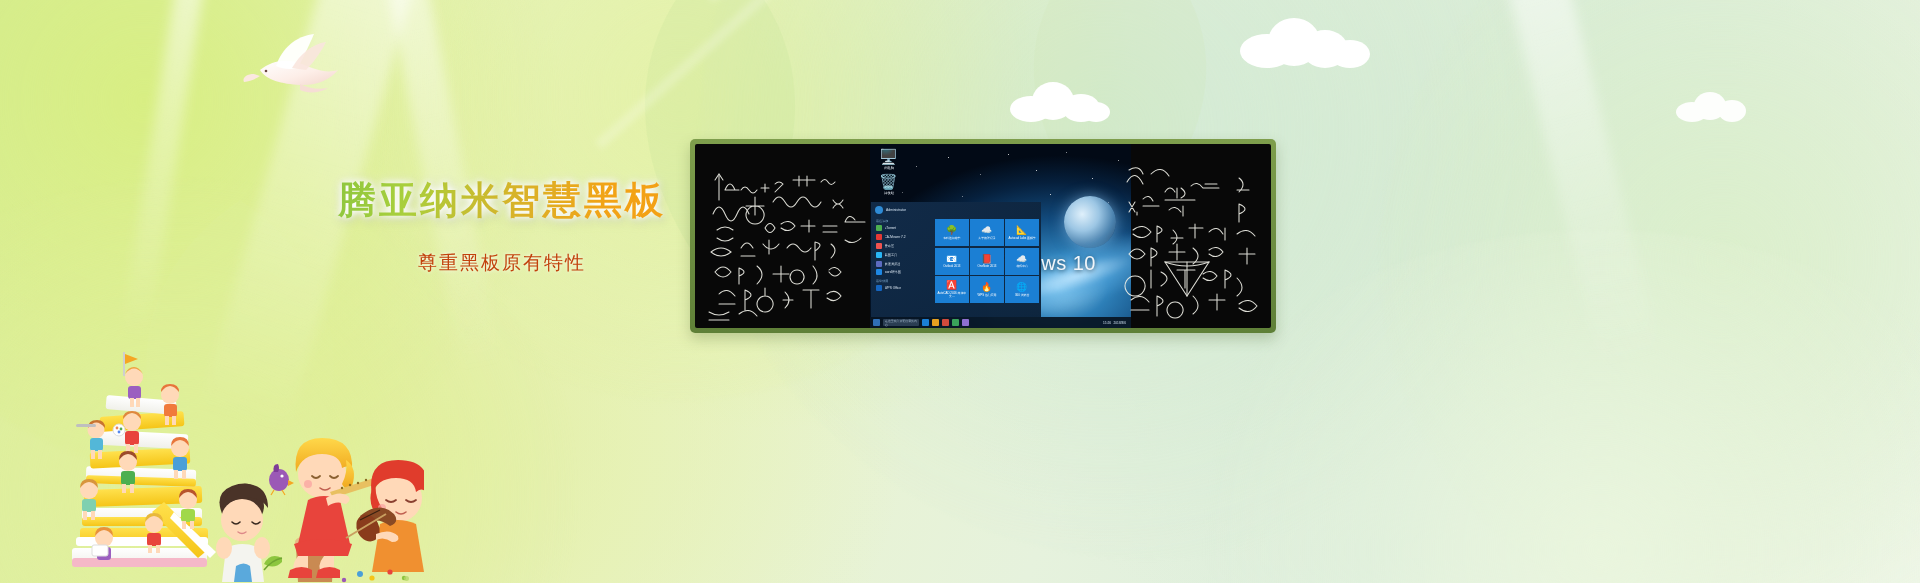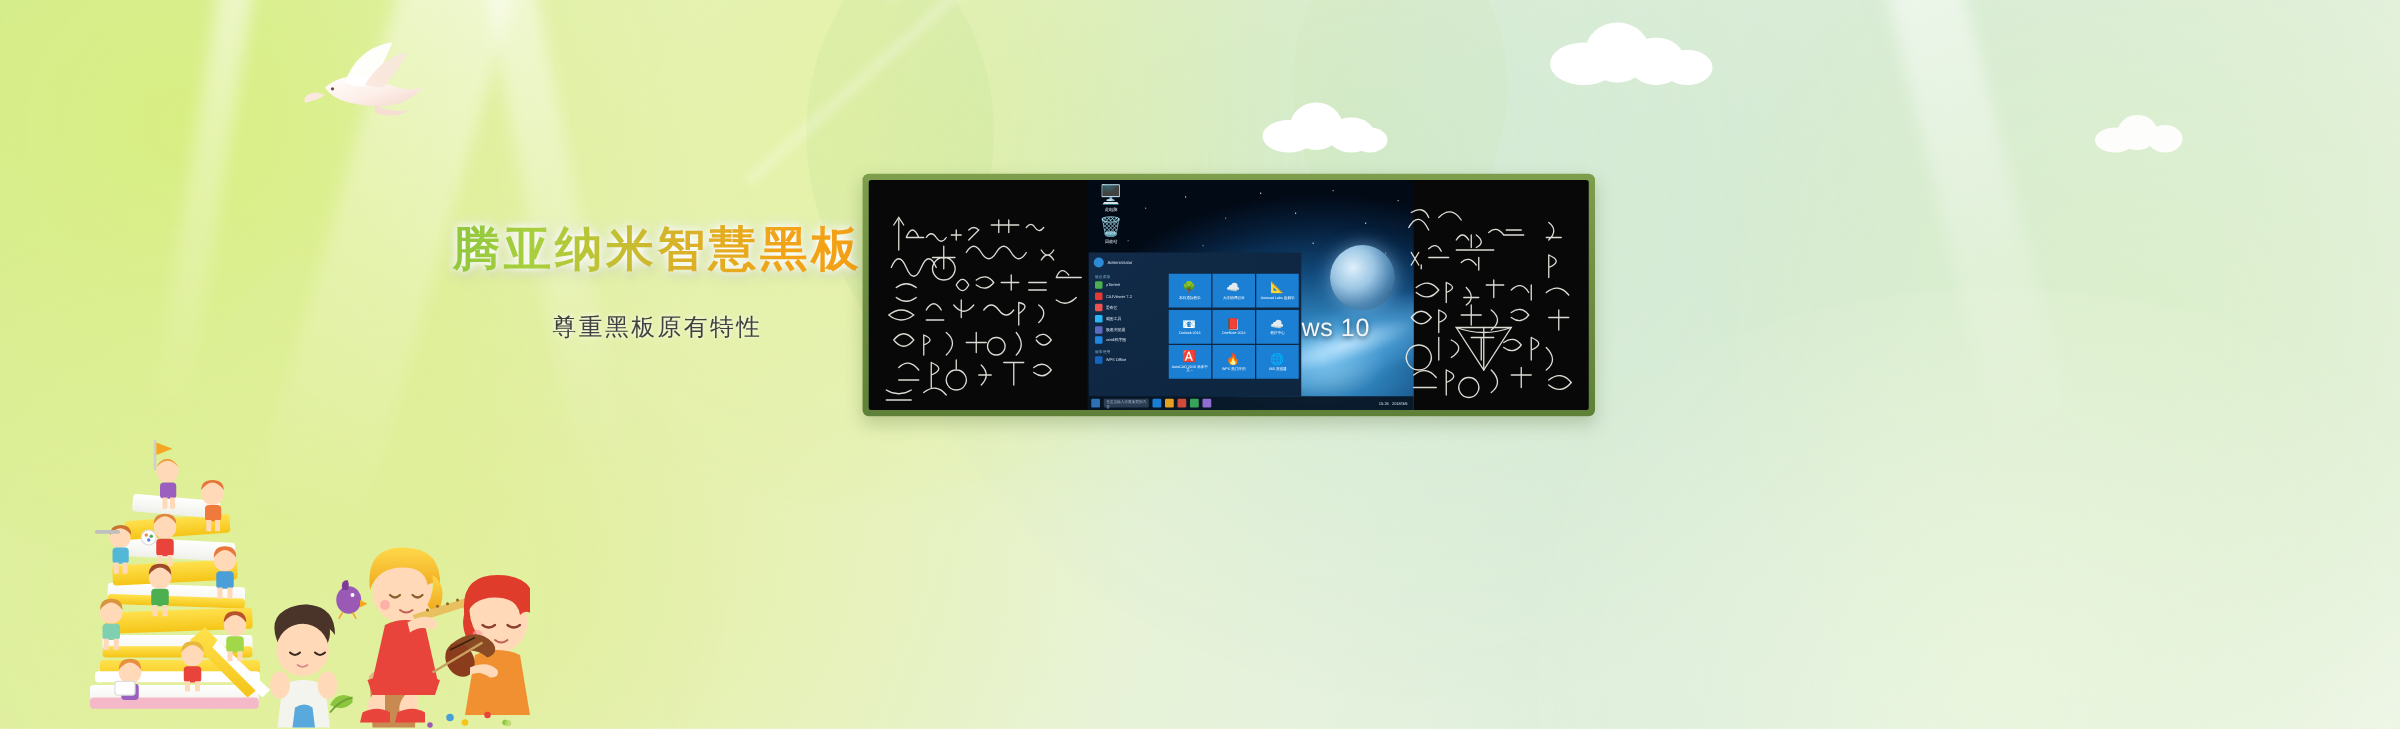--- a/index.html
+++ b/index.html
@@ -50,32 +50,32 @@
   .cloud { position:absolute; }
   .cloud .lump { position:absolute; background:#fff; border-radius:50%; }
   .cloud.c1 { left:1240px; top:18px; width:130px; height:52px; }
   .cloud.c2 { left:1010px; top:82px; width:100px; height:42px; }
   .cloud.c3 { left:1676px; top:92px; width:74px; height:30px; opacity:.95; }
 
   
   .dove { position:absolute; left:242px; top:30px; width:100px; height:66px; }
 
   
-  .text-block { position:absolute; left:356px; top:178px; width:340px; text-align:center; }
+  .text-block { position:absolute; left:332px; top:178px; width:340px; text-align:center; }
   .headline {
     font-size:38px; font-weight:bold; letter-spacing:3px; line-height:1.18;
     background:linear-gradient(100deg,#8cc63f 0%, #a9cf3c 22%, #d9b229 55%, #f2a316 80%, #f3a015 100%);
     -webkit-background-clip:text; background-clip:text; color:transparent;
     -webkit-text-fill-color:transparent;
     filter:drop-shadow(0 0 3px #ffffff) drop-shadow(0 0 5px #ffffff) drop-shadow(1px 2px 2px rgba(120,140,60,.35));
     white-space:nowrap;
   }
   .sub { margin-top:20px; }
   .sub-line {
-    font-size:19px; color:#404040; letter-spacing:2px; line-height:2.1;
+    font-size:19px; color:#c2410c; letter-spacing:2px; line-height:2.1;
     text-shadow:0 0 4px rgba(255,255,255,.95);
     white-space:nowrap;
   }
 
   
   .device {
     position:absolute; left:690px; top:139px; width:586px; height:194px;
     background:linear-gradient(to bottom,#7e9e4c 0%, #6f9043 45%, #5f8038 100%);
     border-radius:5px; padding:5px;
     box-shadow:0 6px 14px rgba(80,100,50,.28);

